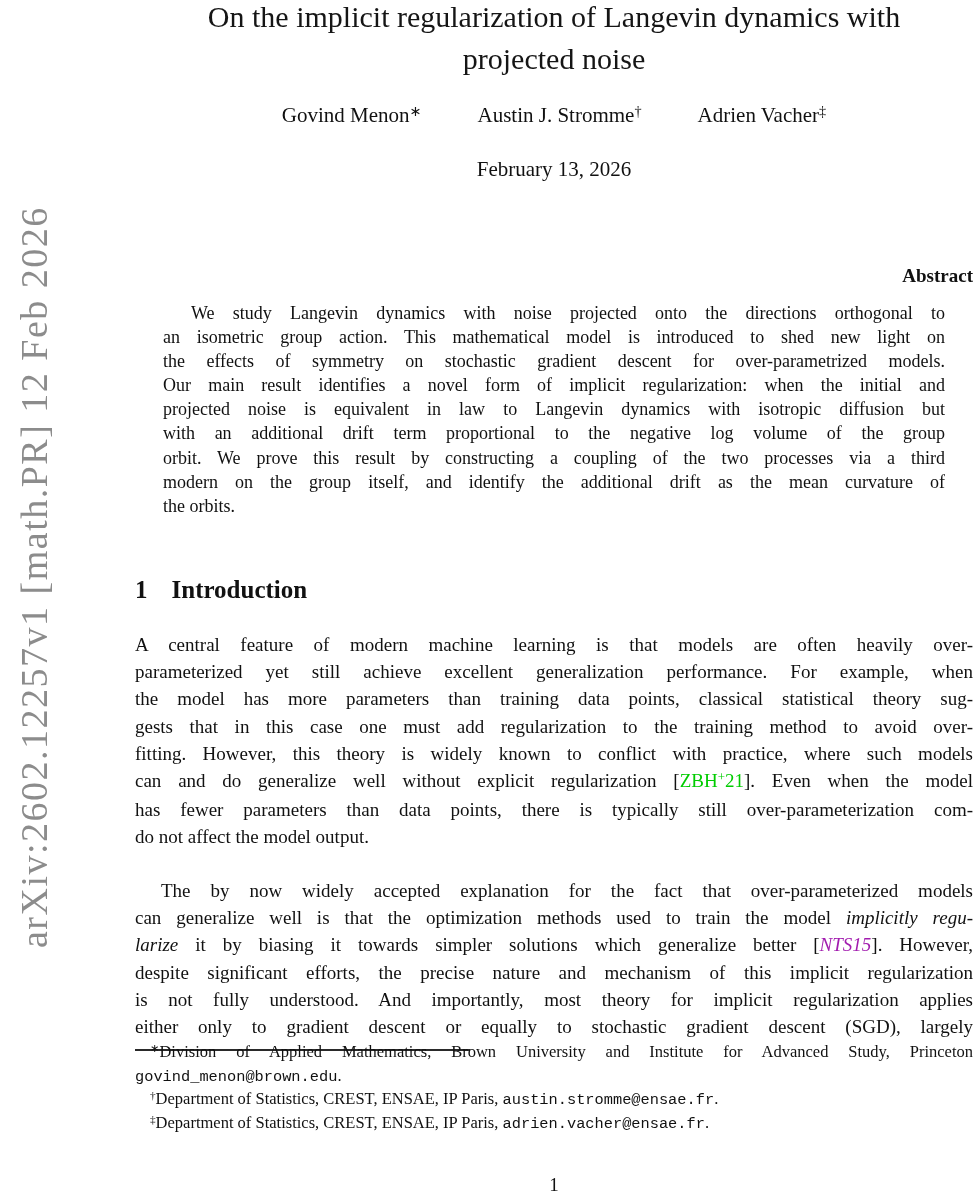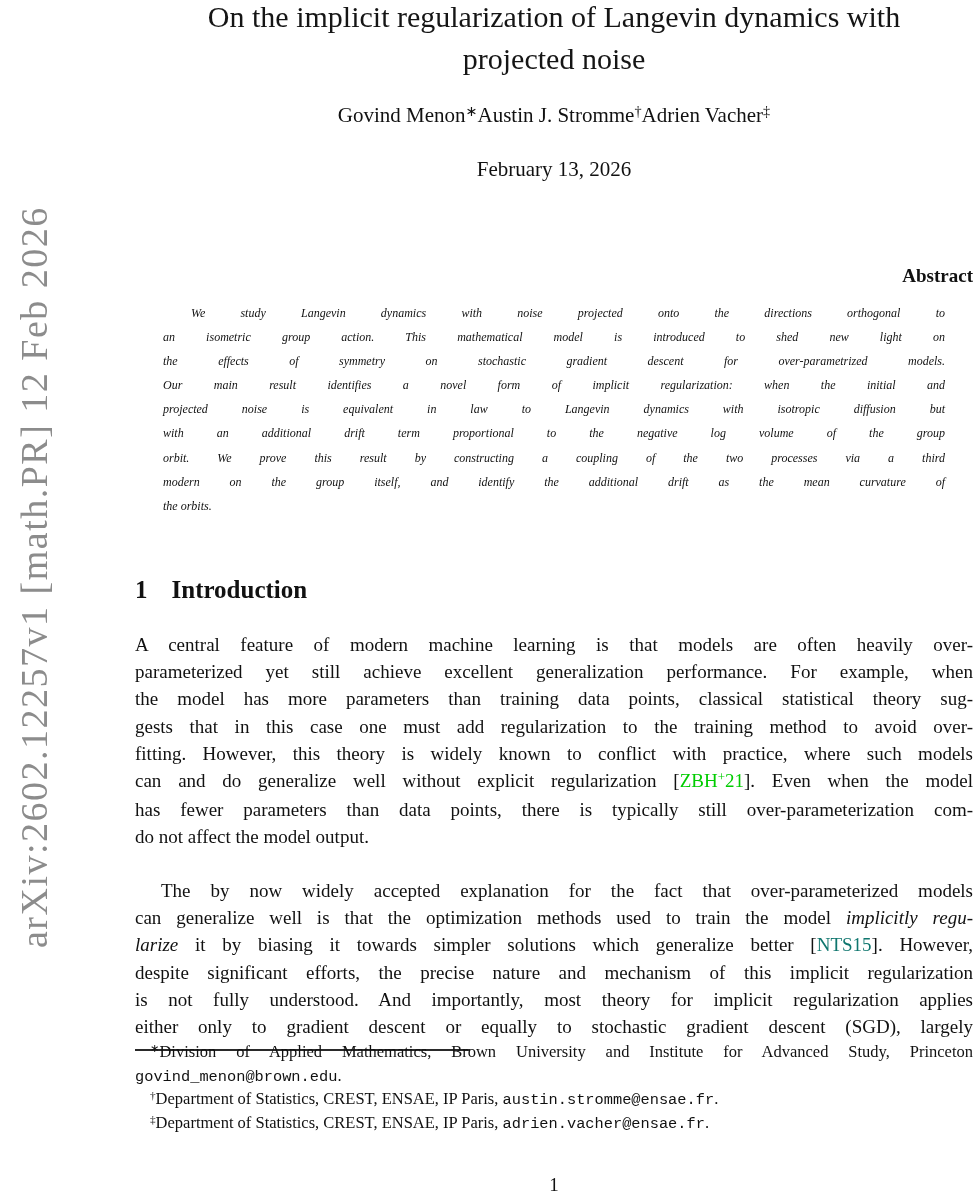--- a/index.html
+++ b/index.html
@@ -21,38 +21,38 @@
   }
 
   .content { position: absolute; left: 135px; top: 0; width: 838px; height: 948px; }
 
   .paper-title {
     position: absolute; top: -4px; left: 0; right: 0;
     text-align: center; font-size: 30px; line-height: 42px; color: #151515;
   }
   .authors-row {
     position: absolute; top: 103px; left: 0; right: 0;
-    display: flex; justify-content: center; 
+    display: flex; justify-content: center; gap: 56px;
     font-size: 21px;
   }
   .author sup, .s-sup, .s-cite-sup {
     font-size: 68%; position: relative; top: -0.45em; vertical-align: baseline;
   }
   .paper-date {
     position: absolute; top: 157px; left: 0; right: 0;
     text-align: center; font-size: 21px;
   }
 
   .abstract-heading {
     position: absolute; top: 265px; left: 0; right: 0;
     text-align: right; font-weight: bold; font-size: 19px;
   }
   .abstract-body {
     position: absolute; top: 301px; left: 28px; width: 782px;
-    font-size: 12px; line-height: 24.1px; font-style: italic;
+    font-size: 18px; line-height: 24.1px;
   }
   .abstract-body .line:first-child { text-indent: 28px; }
 
   .section-heading {
     position: absolute; top: 576px; left: 0;
     font-size: 25px; font-weight: bold;
   }
   .section-heading .sec-title { margin-left: 24px; }
 
   .body-par { position: absolute; left: 0; width: 838px; font-size: 19px; line-height: 27.2px; }
@@ -129,21 +129,21 @@
         <div class="line"><span>gests that in this case one must add regularization to the training method to avoid over-</span></div>
         <div class="line"><span>fitting. However, this theory is widely known to conflict with practice, where such models</span></div>
         <div class="line"><span>can and do generalize well without explicit regularization [</span><span class="s-cite" style="color: rgb(0, 204, 0);">ZBH</span><span class="s-cite-sup" style="color: rgb(0, 204, 0);">+</span><span class="s-cite" style="color: rgb(0, 204, 0);">21</span><span>]. Even when the model</span></div>
         <div class="line"><span>has fewer parameters than data points, there is typically still over-parameterization com-</span></div>
         <div class="line last"><span>do not affect the model output.</span></div>
       </div>
 
     <div id="para2" class="body-par">
         <div class="line"><span>The by now widely accepted explanation for the fact that over-parameterized models</span></div>
         <div class="line"><span>can generalize well is that the optimization methods used to train the model </span><span class="s-italic">implicitly regu-</span></div>
-        <div class="line"><span class="s-italic">larize</span><span> it by biasing it towards simpler solutions which generalize better [</span><span class="s-cite" style="color: #0f766e;">NTS15</span><span>]. However,</span></div>
+        <div class="line"><span class="s-italic">larize</span><span> it by biasing it towards simpler solutions which generalize better [</span><span class="s-cite" style="color: #a21caf; font-style: italic;">NTS15</span><span>]. However,</span></div>
         <div class="line"><span>despite significant efforts, the precise nature and mechanism of this implicit regularization</span></div>
         <div class="line"><span>is not fully understood.  And importantly, most theory for implicit regularization applies</span></div>
         <div class="line"><span>either only to gradient descent or equally to stochastic gradient descent (SGD), largely</span></div>
       </div>
 
     <div class="footnote-rule"></div>
 
     <div class="footnotes">
       <div class="footnote">
           <div class="line"><span class="s-sup">∗</span><span>Division of Applied Mathematics, Brown University and Institute for Advanced Study, Princeton</span></div>

